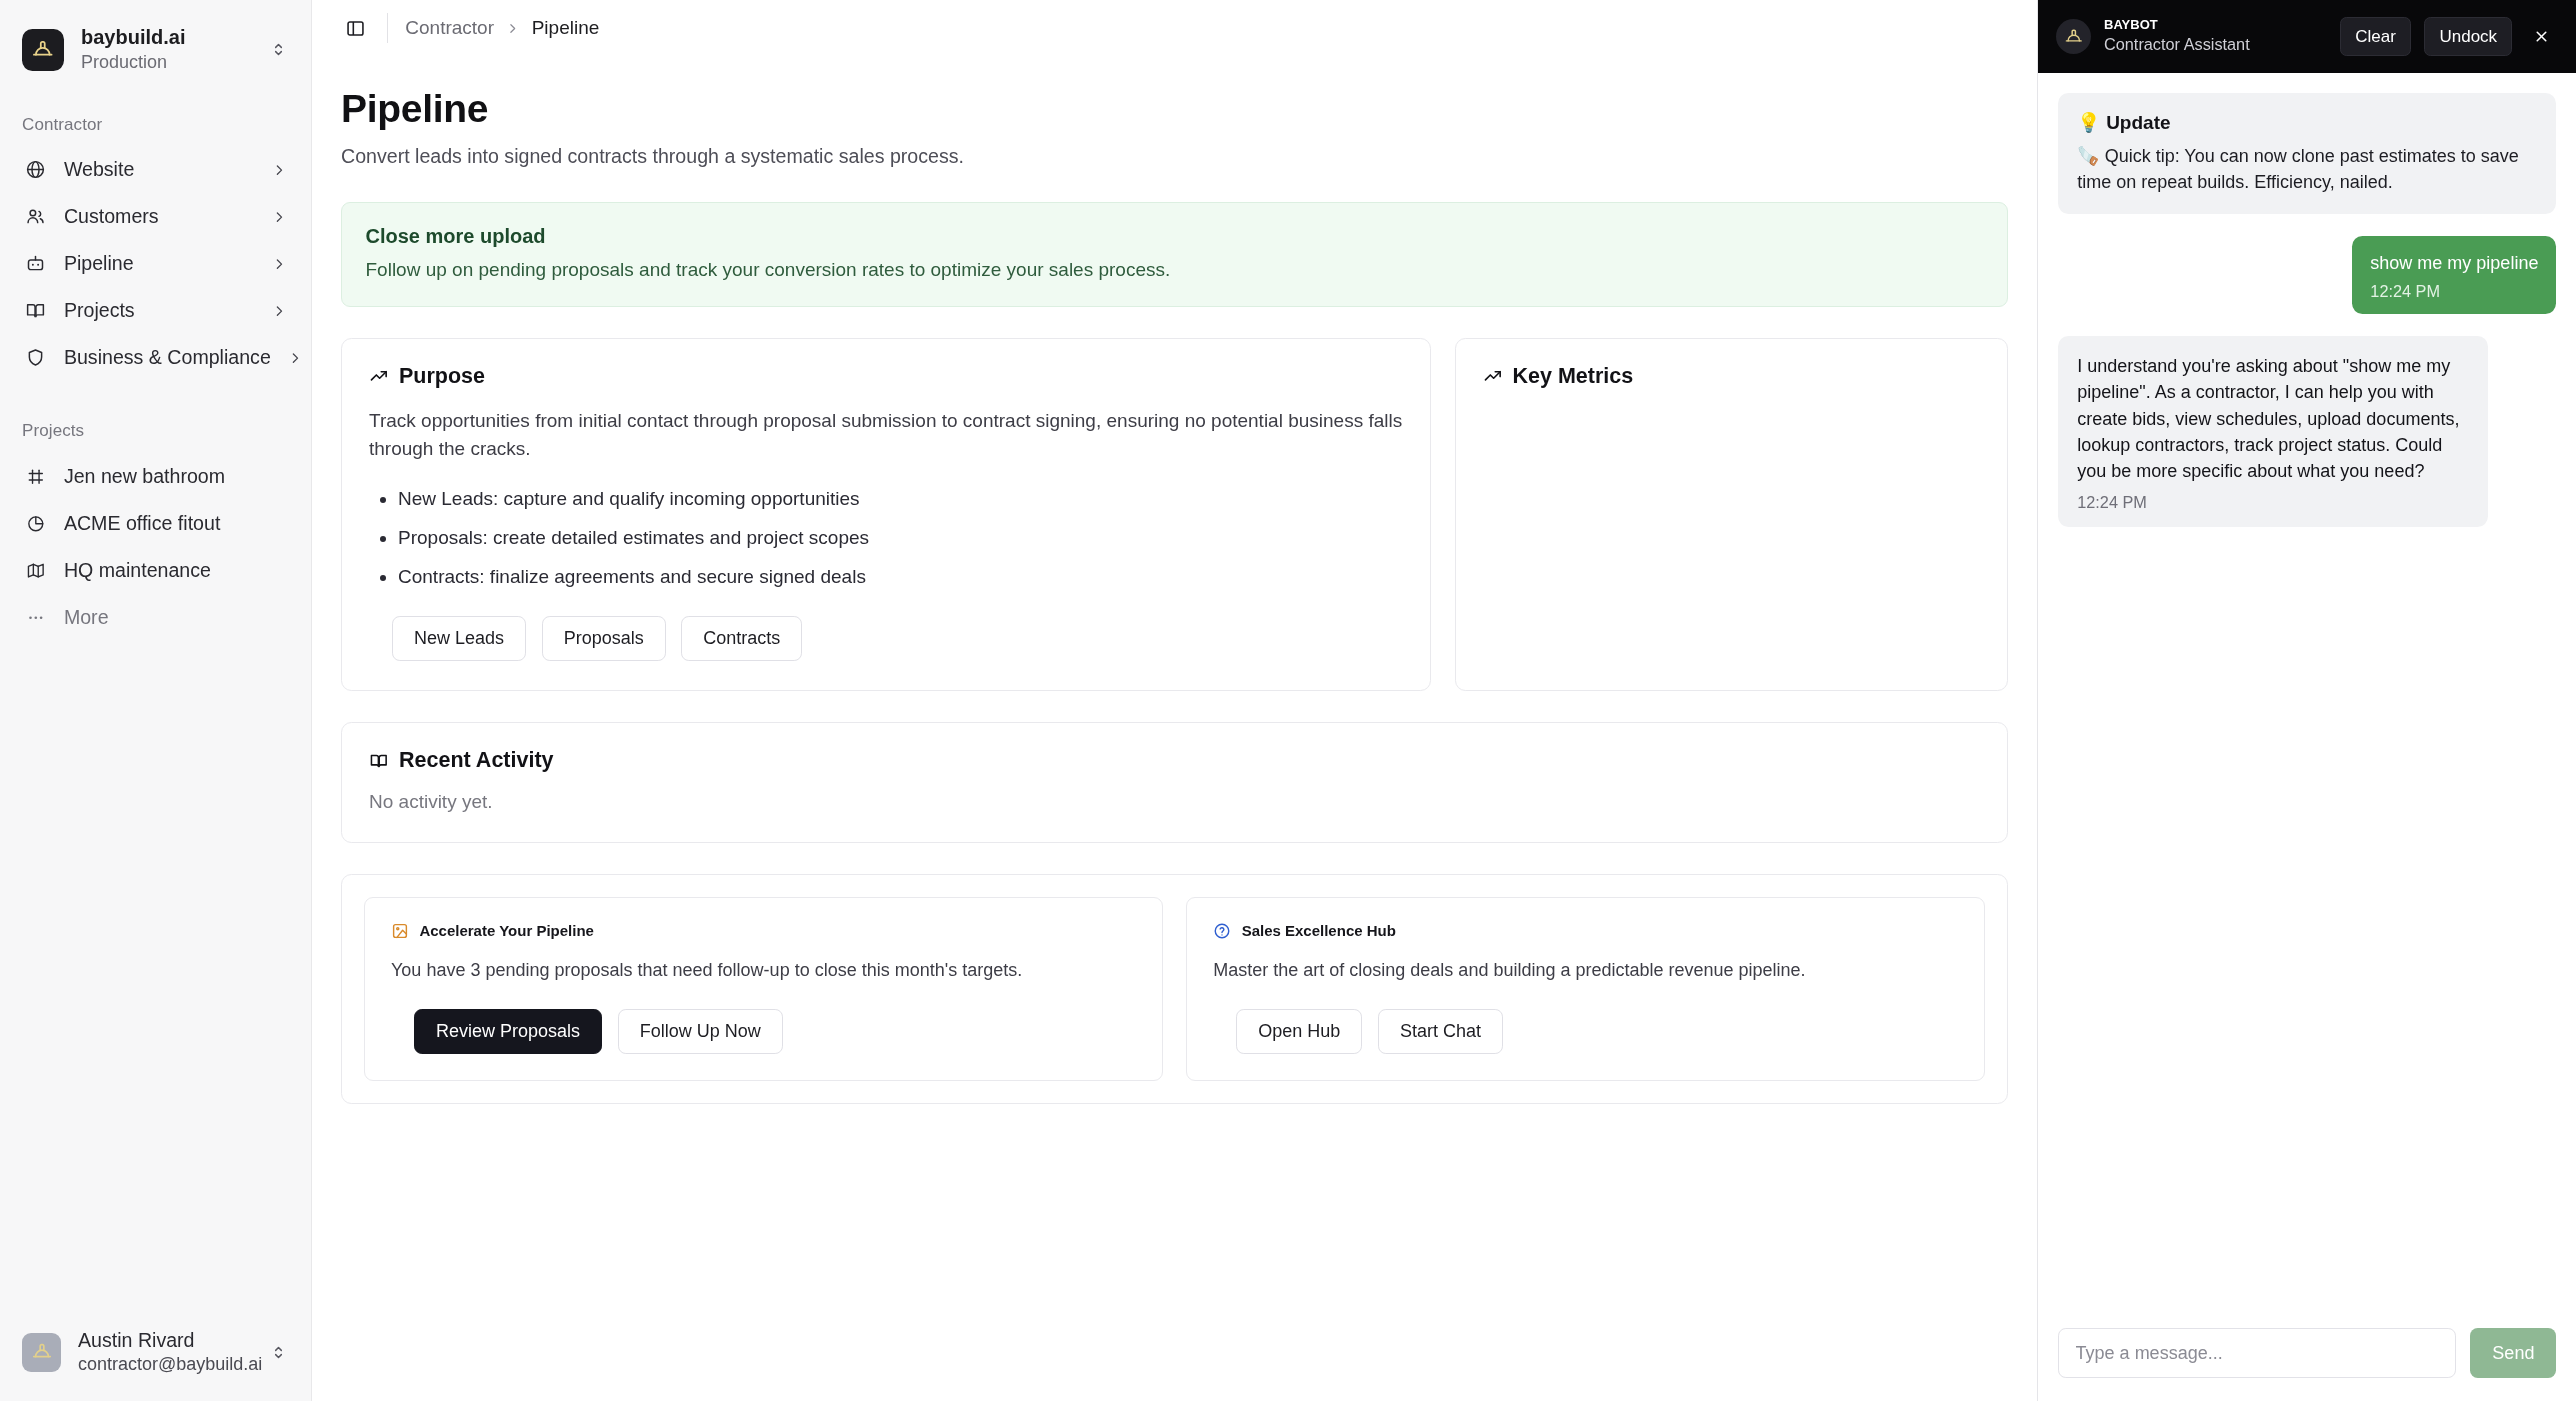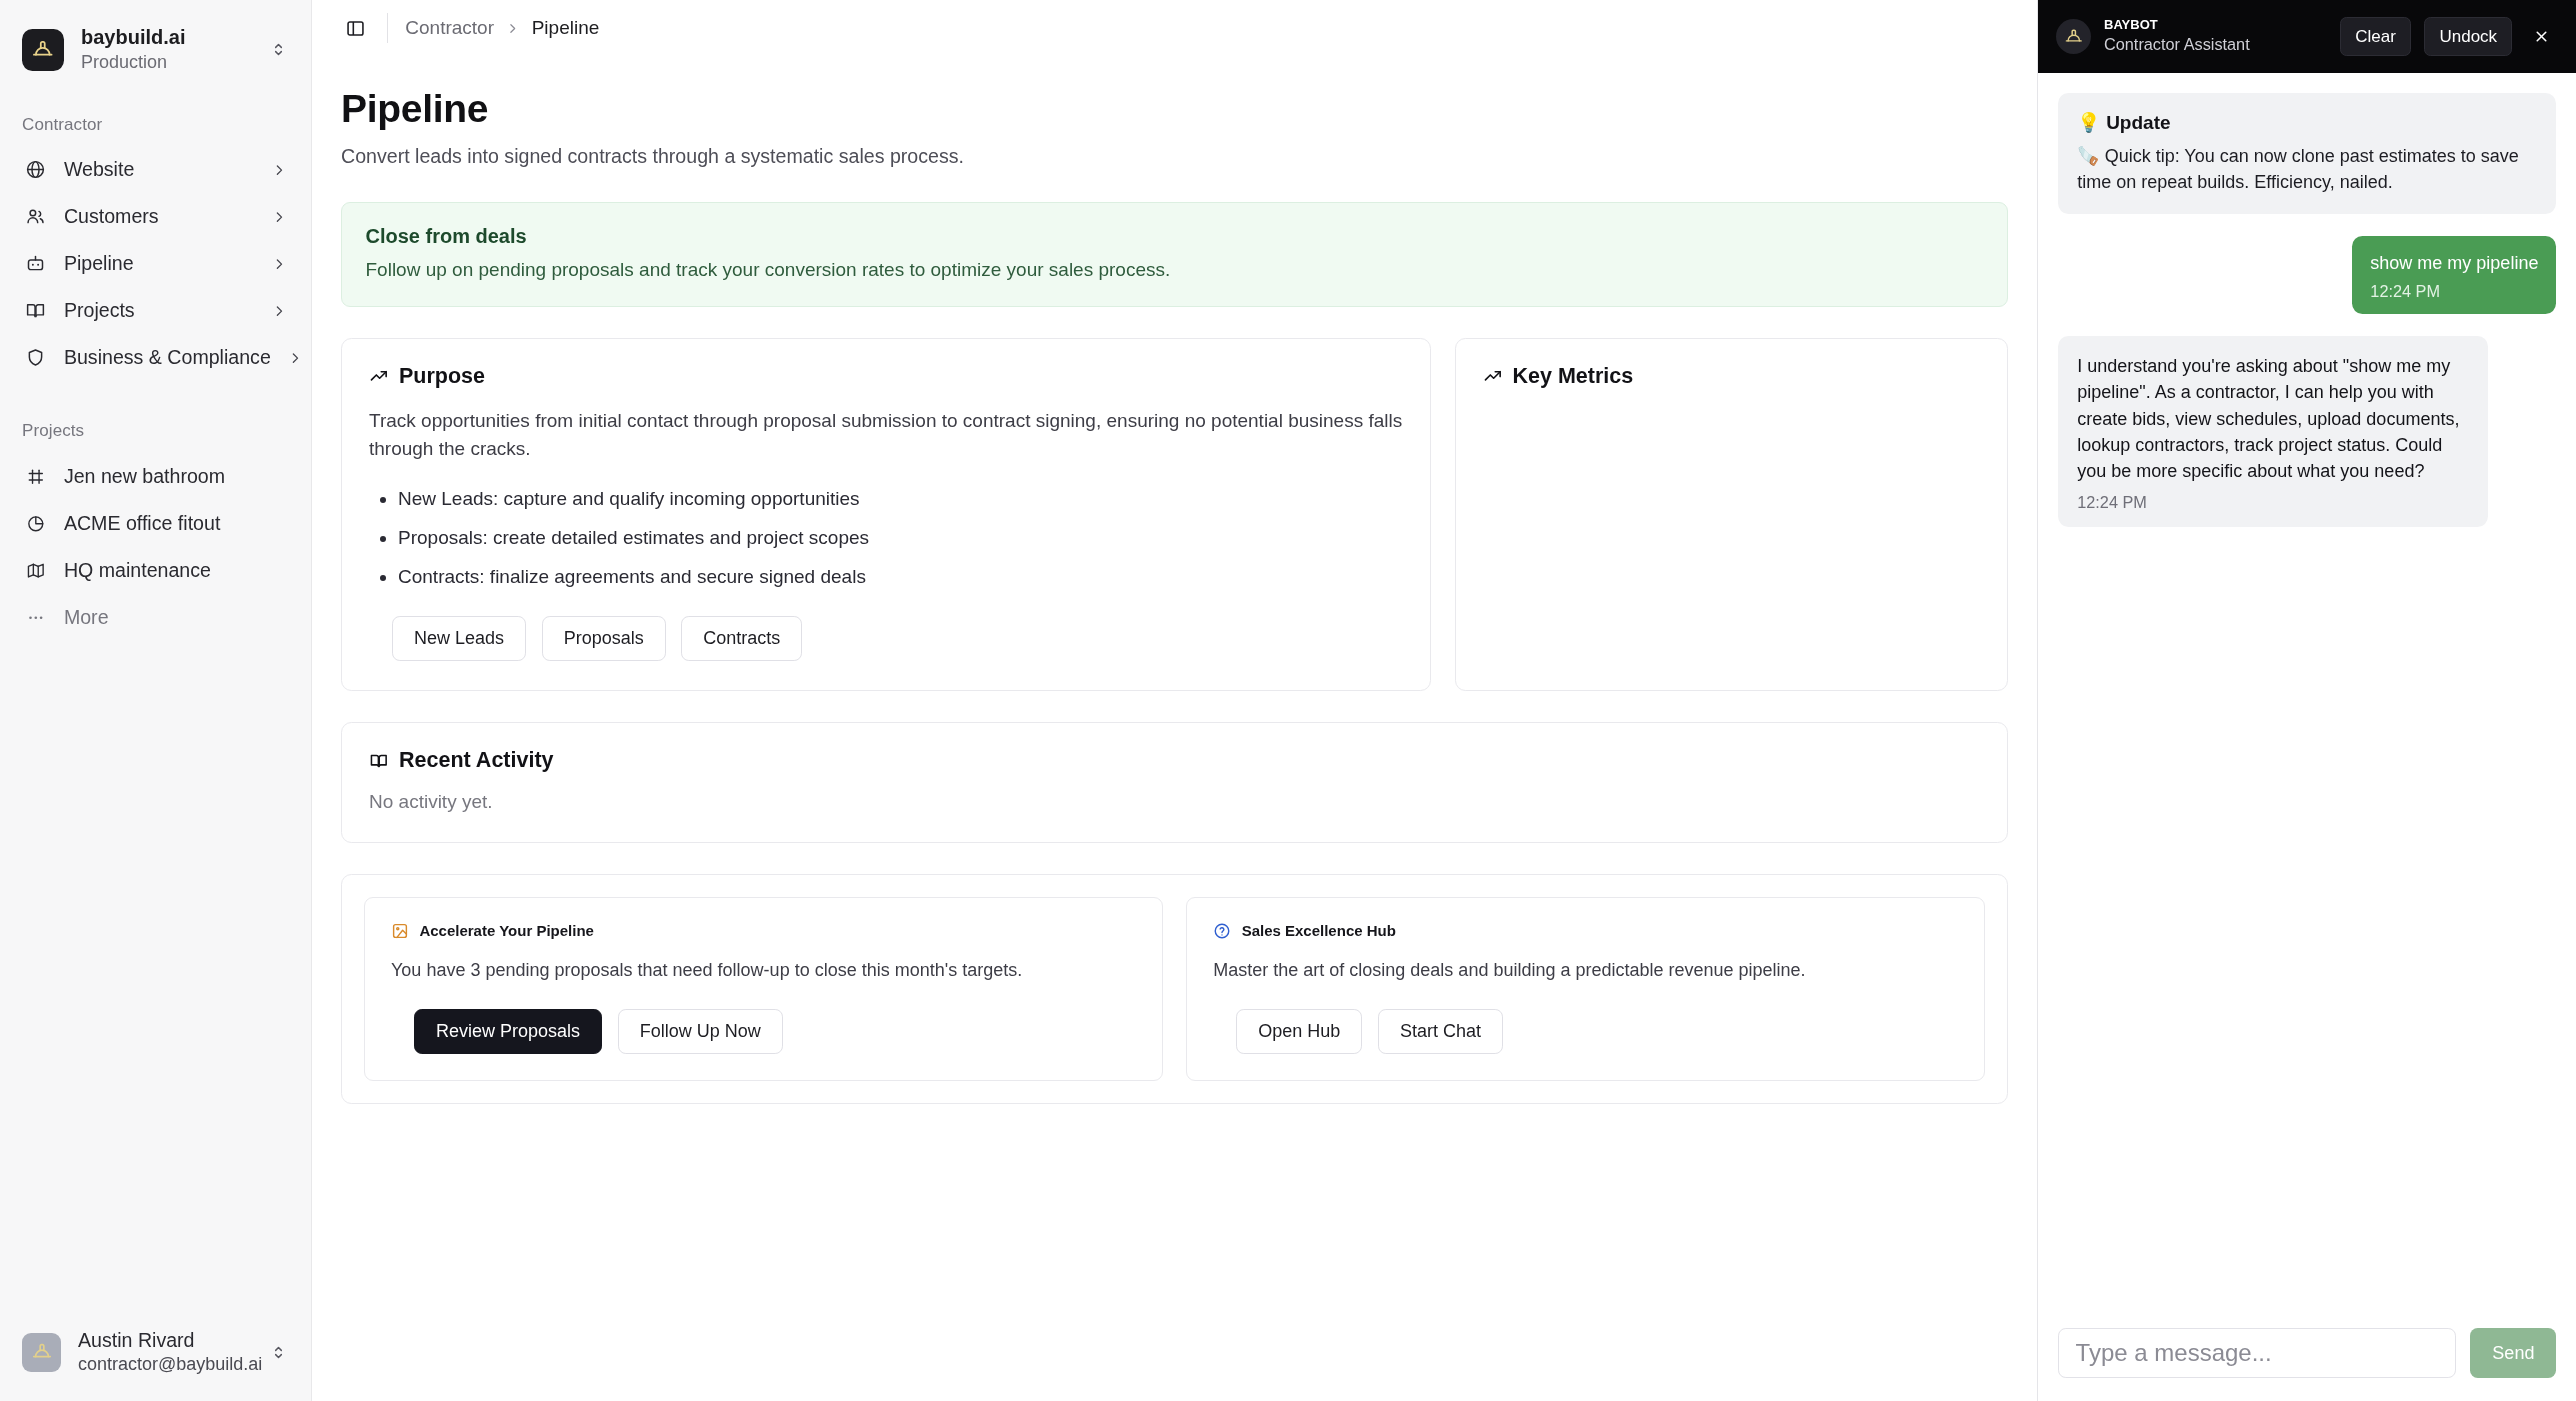--- a/index.html
+++ b/index.html
@@ -179,21 +179,21 @@
   }
   .bubble-bot .msg-text { font-size: 18px; line-height: 1.45; }
   .bubble-bot .msg-time { font-size: 16.3px; color: #6f6f78; margin-top: 9px; }
 
   .chat-input-bar {
     flex: 0 0 78px; display: flex; align-items: center; gap: 14.3px;
     padding: 0 19.6px 18px 19.6px;
   }
   .chat-input {
     flex: 1; height: 50px; border: 1.3px solid #e2e2e8; border-radius: 7.8px;
-    padding: 0 17px; font-size: 24px; color: #1d1d22;
+    padding: 0 17px; font-size: 18px; color: #1d1d22;
     font-family: "Liberation Sans", sans-serif; background: #fff; outline: none;
   }
   .chat-input::placeholder { color: #8b8b94; }
   .send-btn {
     height: 50px; padding: 0 22px; border: none; border-radius: 7.8px;
     background: #8fb894; color: #ffffff; font-size: 18px; cursor: pointer;
     font-family: "Liberation Sans", sans-serif;
   }
 </style>
 </head>
@@ -397,21 +397,21 @@
         <span class="crumb-current">Pipeline</span>
       </nav>
     </div>
 
     <div class="content">
 
       <h1 class="page-title">Pipeline</h1>
       <p class="page-sub">Convert leads into signed contracts through a systematic sales process.</p>
 
       <section class="banner">
-        <div class="banner-title">Close from deals</div>
+        <div class="banner-title">Close more upload</div>
         <div class="banner-text">Follow up on pending proposals and track your conversion rates to optimize your sales process.</div>
       </section>
 
       <div class="row-2">
 
         <section class="card purpose-card">
           <div class="card-head">
             <span style="display:flex;">
               <svg width="19.6" height="19.6" viewBox="0 0 24 24" fill="none" stroke="#121216" stroke-width="2" stroke-linecap="round" stroke-linejoin="round">
                 <polyline points="3 17 9 11 13 15 21 7"></polyline>

